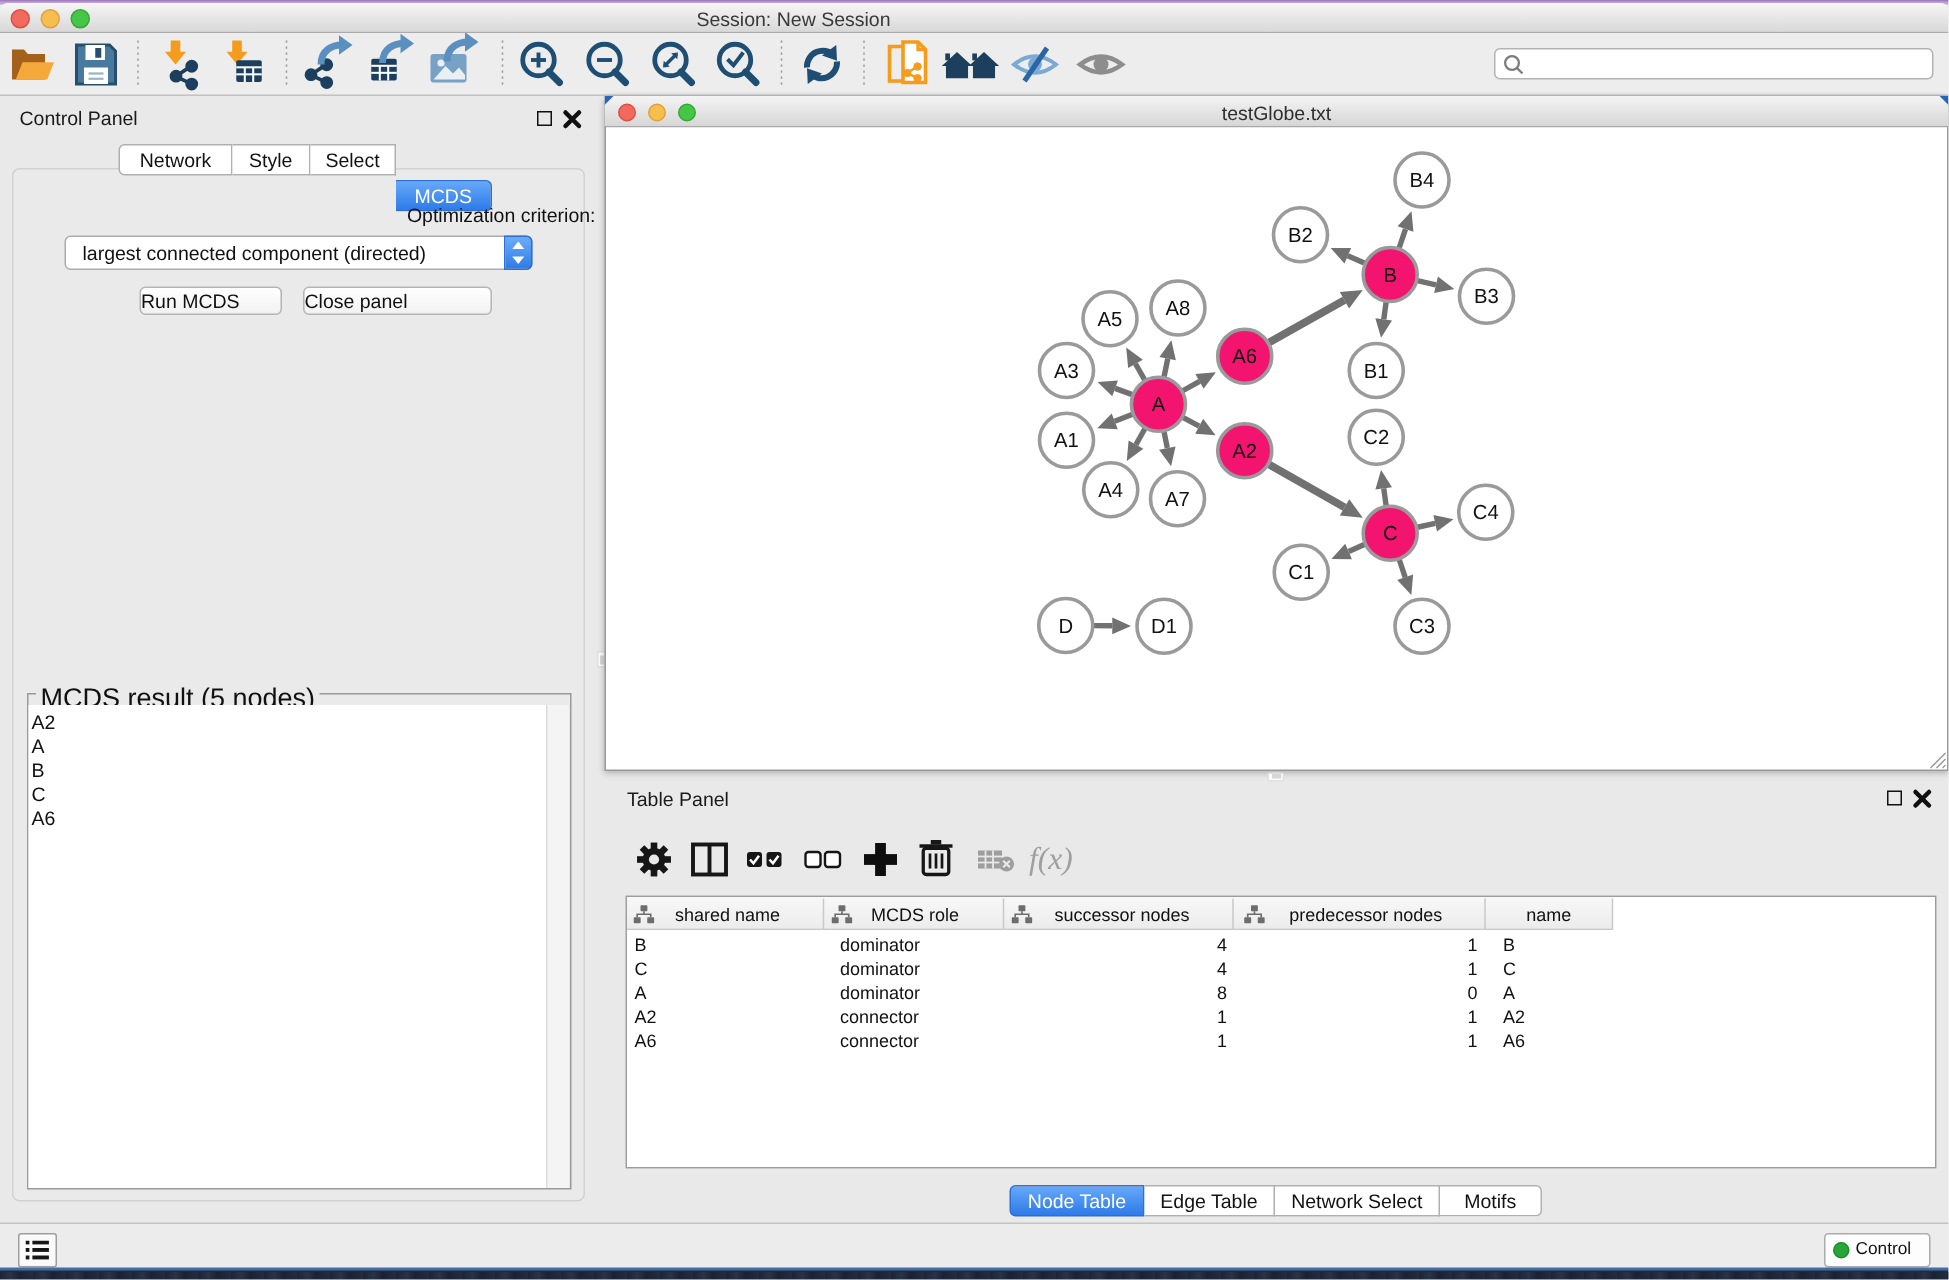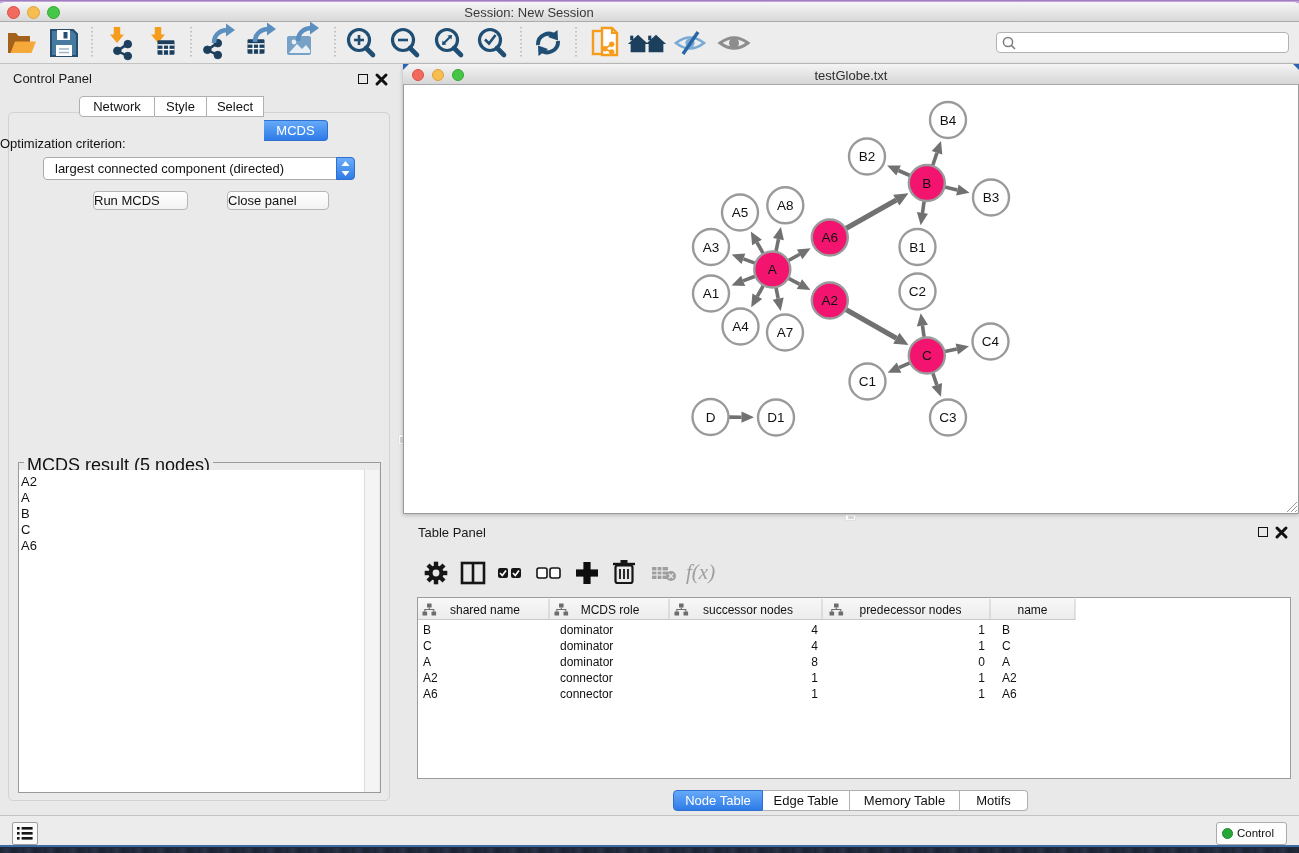--- a/index.html
+++ b/index.html
@@ -174,32 +174,32 @@
 
   <div class="abs" style="left:8px;top:112px;width:382px;height:689px;background:#eaeaea;border:1px solid #d2d2d2;border-radius:5px;"></div>
 
   <div class="abs" style="left:79px;top:96px;width:217px;height:21px;">
     <div class="seg" style="left:0;width:76px;border-left:1px solid #b0b0b0;border-radius:4px 0 0 4px;">Network</div>
     <div class="seg" style="left:76px;width:52px;">Style</div>
     <div class="seg" style="left:128px;width:57px;">Select</div>
     <div class="seg segblue" style="left:185px;width:64px;border-radius:0 4px 4px 0;margin-top:24px;">MCDS</div>
   </div>
 
-  <div class="abs" style="left:0;top:136px;width:397px;text-align:left;font-size:13px;color:#111;">Optimization criterion:</div>
+  <div class="abs" style="left:0;top:136px;width:397px;text-align:right;font-size:13px;color:#111;">Optimization criterion:</div>
 
   <div class="abs" style="left:43px;top:157px;width:312px;height:23px;background:#fff;border:1px solid #ababab;border-radius:4px;"></div>
   <div class="abs" style="left:55px;top:161px;font-size:13px;color:#111;">largest connected component (directed)</div>
   <div class="abs" style="left:336px;top:157px;width:19px;height:23px;background:linear-gradient(#6cadf9,#2e7be8);border-radius:0 4px 4px 0;border:1px solid #2e6fd0;"></div>
   <svg class="abs" style="left:339px;top:160px;" width="13" height="17" viewBox="0 0 13 17">
     <polygon points="6.5,1 10.5,6 2.5,6" fill="#fff"></polygon>
       <polygon points="6.5,16 10.5,11 2.5,11" fill="#fff"></polygon>
     </svg>
 
   <div class="btn" style="left:93px;top:191px;width:95px;height:19px;line-height:17px;">Run MCDS</div>
-  <div class="btn" style="left:202px;top:191px;width:102px;height:19px;line-height:17px;margin-left:25px;">Close panel</div>
+  <div class="btn" style="left:202px;top:191px;width:126px;height:19px;line-height:17px;">Close panel</div>
 
   <div class="abs" style="left:18px;top:462px;width:363px;height:331px;border:1px solid #9a9a9a;"></div>
   <div class="abs" style="left:24px;top:455px;background:#eaeaea;padding:0 3px;font-size:18px;color:#111;">MCDS result (5 nodes)</div>
   <div class="abs" style="left:19px;top:470px;width:360px;height:322px;background:#fff;"></div>
   <div class="abs" style="left:364px;top:470px;width:15px;height:322px;background:#f4f4f4;border-left:1px solid #dcdcdc;"></div>
   <div class="abs" style="left:21px;top:474px;font-size:13px;color:#111;line-height:16px;">A2<br>A<br>B<br>C<br>A6</div>
 
   <div class="abs" style="left:398px;top:434px;width:6px;height:11px;background:#fdfdfd;border:1px solid #e0e0e0;border-radius:1px;"></div>
   <div class="abs" style="left:399.5px;top:436.5px;width:3px;height:6px;background:#d6d6d6;"></div>
 
@@ -434,21 +434,21 @@
     <div class="cell" style="left:1002px;top:670px;width:70px;">A2</div>
     <div class="cell" style="left:423px;top:686px;width:100px;">A6</div>
     <div class="cell" style="left:560px;top:686px;width:100px;">connector</div>
     <div class="cell" style="left:700px;top:686px;width:118px;text-align:right;">1</div>
     <div class="cell" style="left:860px;top:686px;width:125px;text-align:right;">1</div>
     <div class="cell" style="left:1002px;top:686px;width:70px;">A6</div>
 
   <div class="abs" style="left:673px;top:790px;width:355px;height:21px;">
     <div class="seg segblue" style="left:0;width:90px;border-left:1px solid #2e6fd0;border-radius:4px 0 0 4px;">Node Table</div>
     <div class="seg" style="left:90px;width:87px;">Edge Table</div>
-    <div class="seg" style="left:177px;width:110px;">Memory Table</div>
+    <div class="seg" style="left:177px;width:110px;">Network Select</div>
     <div class="seg" style="left:287px;width:68px;border-radius:0 4px 4px 0;">Motifs</div>
   </div>
 
   <div class="abs" style="left:0;top:815px;width:1299px;height:31px;background:#ececec;border-top:1px solid #c3c3c3;"></div>
   <div class="abs" style="left:12px;top:822px;width:26px;height:23px;background:#fafafa;border:1px solid #9e9e9e;border-radius:2px;"></div>
   <svg class="abs" style="left:17px;top:827px;" width="16" height="13" viewBox="0 0 16 13">
     <g fill="#161616">
         <rect x="0" y="0" width="2.6" height="2.6"></rect>
         <rect x="0" y="5" width="2.6" height="2.6"></rect>
         <rect x="0" y="10" width="2.6" height="2.6"></rect>

